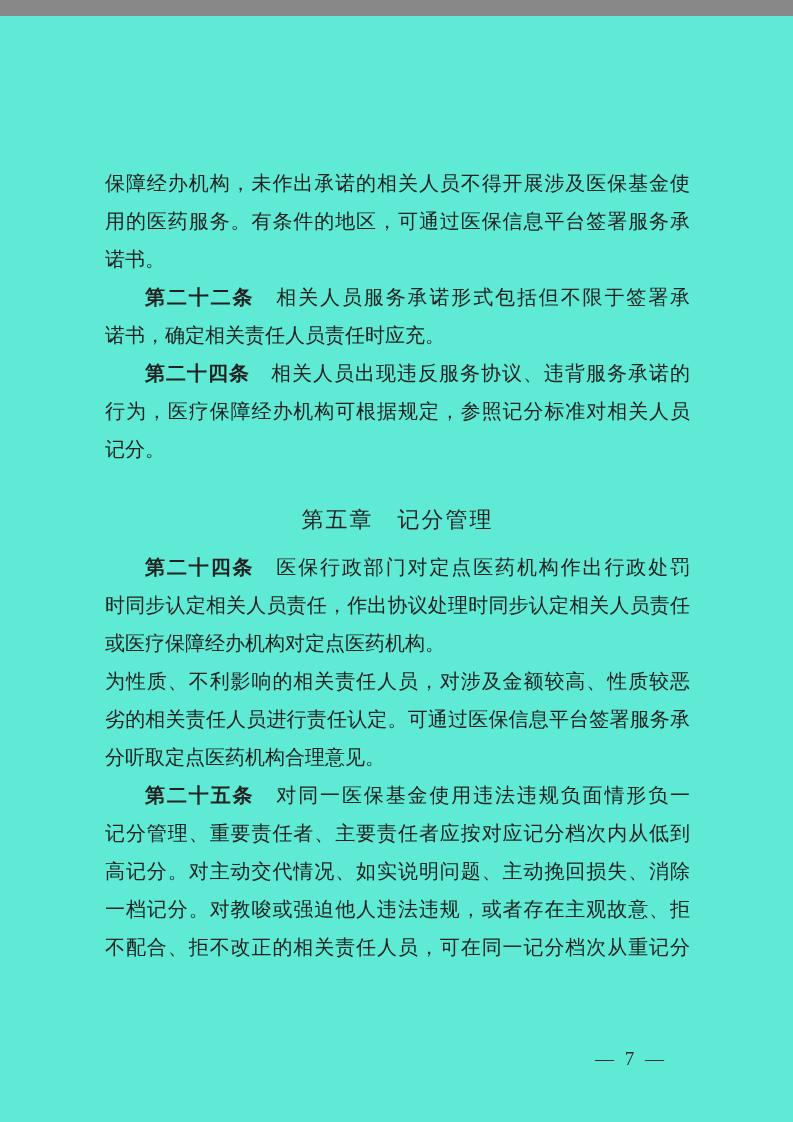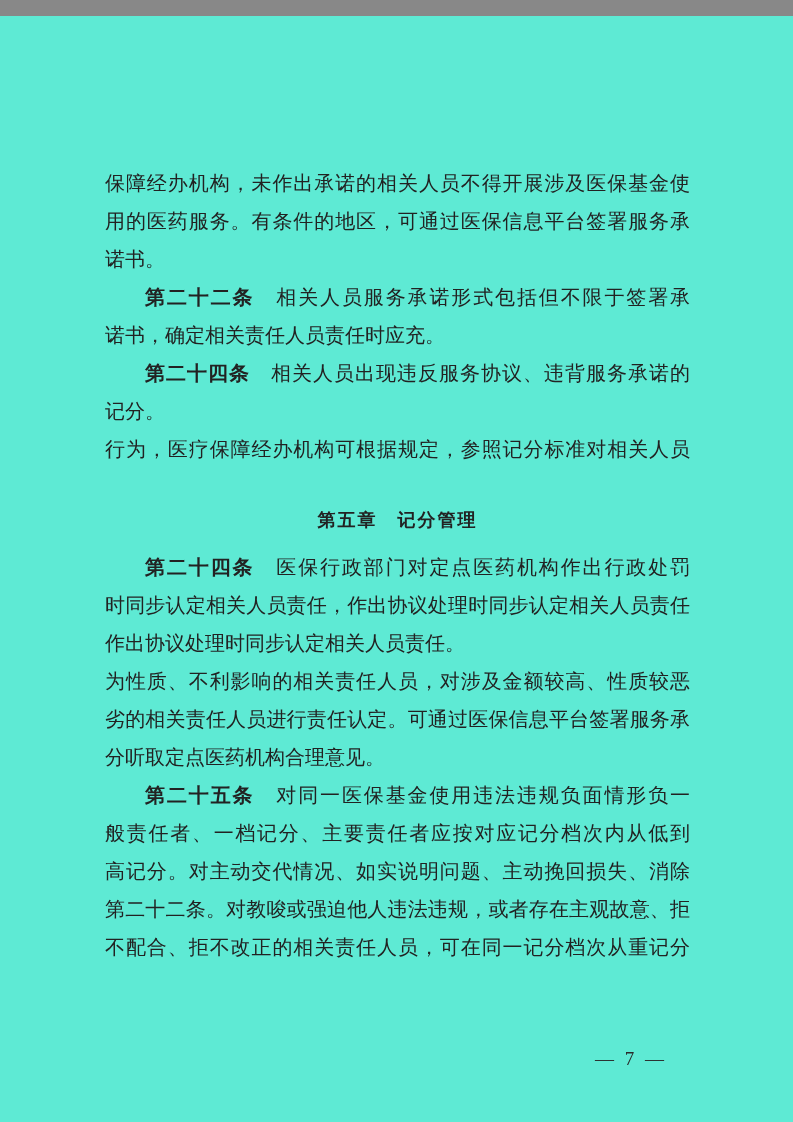--- a/index.html
+++ b/index.html
@@ -37,22 +37,22 @@
   }
   .line.indent {
     padding-left: 40px;
   }
   .bold {
     font-weight: bold;
   }
   .heading {
     text-align: center;
     text-align-last: center;
-    font-weight: bold;
-    font-size: 18px;
+    font-weight: normal;
+    font-size: 22px;
     letter-spacing: 2px;
     margin: 33px 0 9px 0;
   }
   .footer {
     position: absolute;
     right: 126px;
     top: 1032px;
     font-size: 19px;
     letter-spacing: 3px;
     color: #2a2a2a;
@@ -67,36 +67,36 @@
         <div class="line"><span>保障经办机构，未作出承诺的相关人员不得开展涉及医保基金使</span></div>
         <div class="line"><span>用的医药服务。有条件的地区，可通过医保信息平台签署服务承</span></div>
         <div class="line no-fill"><span>诺书。</span></div>
       </div>
       <div>
         <div class="line indent"><span class="bold">第二十二条</span><span>　相关人员服务承诺形式包括但不限于签署承</span></div>
         <div class="line no-fill"><span>诺书，确定相关责任人员责任时应充。</span></div>
       </div>
       <div>
         <div class="line indent"><span class="bold">第二十四条</span><span>　相关人员出现违反服务协议、违背服务承诺的</span></div>
+        <div class="line"><span>行为，医疗保障经办机构可根据规定，参照记分标准对相关人员</span></div>
         <div class="line no-fill"><span>记分。</span></div>
-        <div class="line"><span>行为，医疗保障经办机构可根据规定，参照记分标准对相关人员</span></div>
       </div>
       <div class="heading">第五章　记分管理</div>
       <div>
         <div class="line indent"><span class="bold">第二十四条</span><span>　医保行政部门对定点医药机构作出行政处罚</span></div>
         <div class="line"><span>时同步认定相关人员责任，作出协议处理时同步认定相关人员责任</span></div>
-        <div class="line no-fill"><span>作出协议处理时同步认定相关人员责任。</span></div>
+        <div class="line no-fill"><span>或医疗保障经办机构对定点医药机构。</span></div>
       </div>
       <div>
         <div class="line"><span>为性质、不利影响的相关责任人员，对涉及金额较高、性质较恶</span></div>
         <div class="line"><span>劣的相关责任人员进行责任认定。可通过医保信息平台签署服务承</span></div>
         <div class="line no-fill"><span>分听取定点医药机构合理意见。</span></div>
       </div>
       <div>
         <div class="line indent"><span class="bold">第二十五条</span><span>　对同一医保基金使用违法违规负面情形负一</span></div>
-        <div class="line"><span>般责任者、一档记分、主要责任者应按对应记分档次内从低到</span></div>
+        <div class="line"><span>记分管理、重要责任者、主要责任者应按对应记分档次内从低到</span></div>
         <div class="line"><span>高记分。对主动交代情况、如实说明问题、主动挽回损失、消除</span></div>
-        <div class="line"><span>第二十二条。对教唆或强迫他人违法违规，或者存在主观故意、拒</span></div>
+        <div class="line"><span>一档记分。对教唆或强迫他人违法违规，或者存在主观故意、拒</span></div>
         <div class="line"><span>不配合、拒不改正的相关责任人员，可在同一记分档次从重记分</span></div>
       </div>
     </div>
   <div class="footer">— 7 —</div>
 </div>
 
 </body></html>

